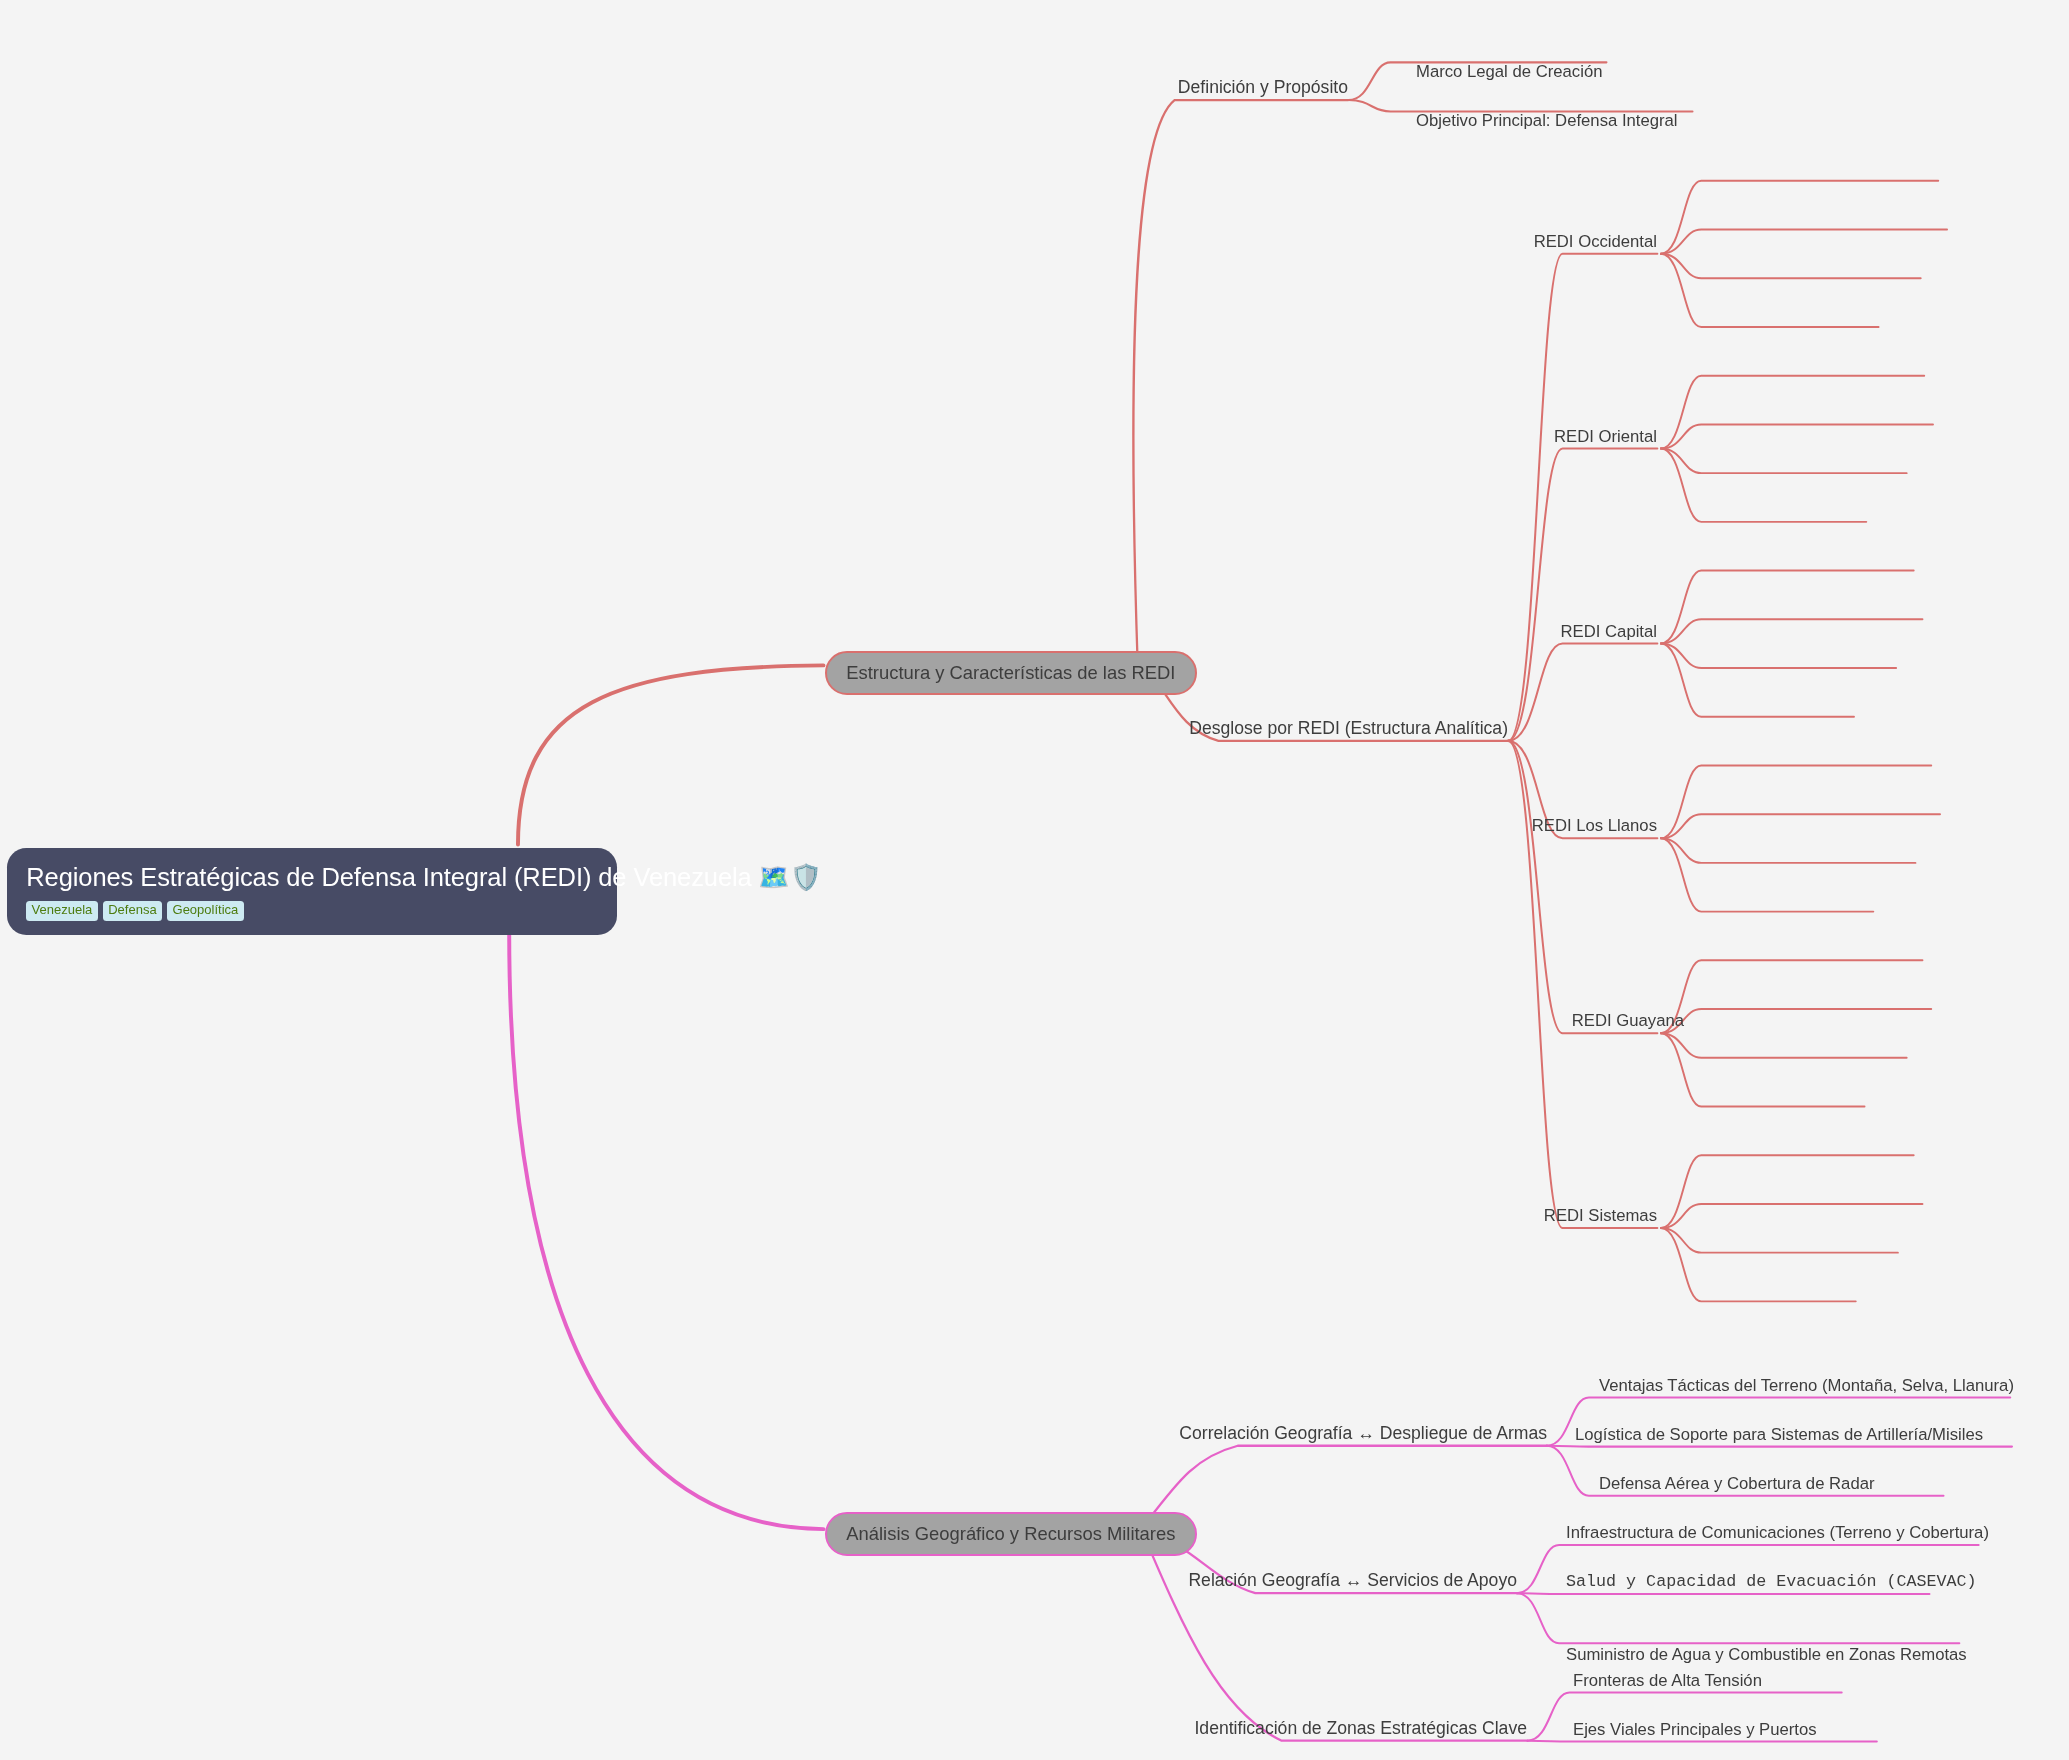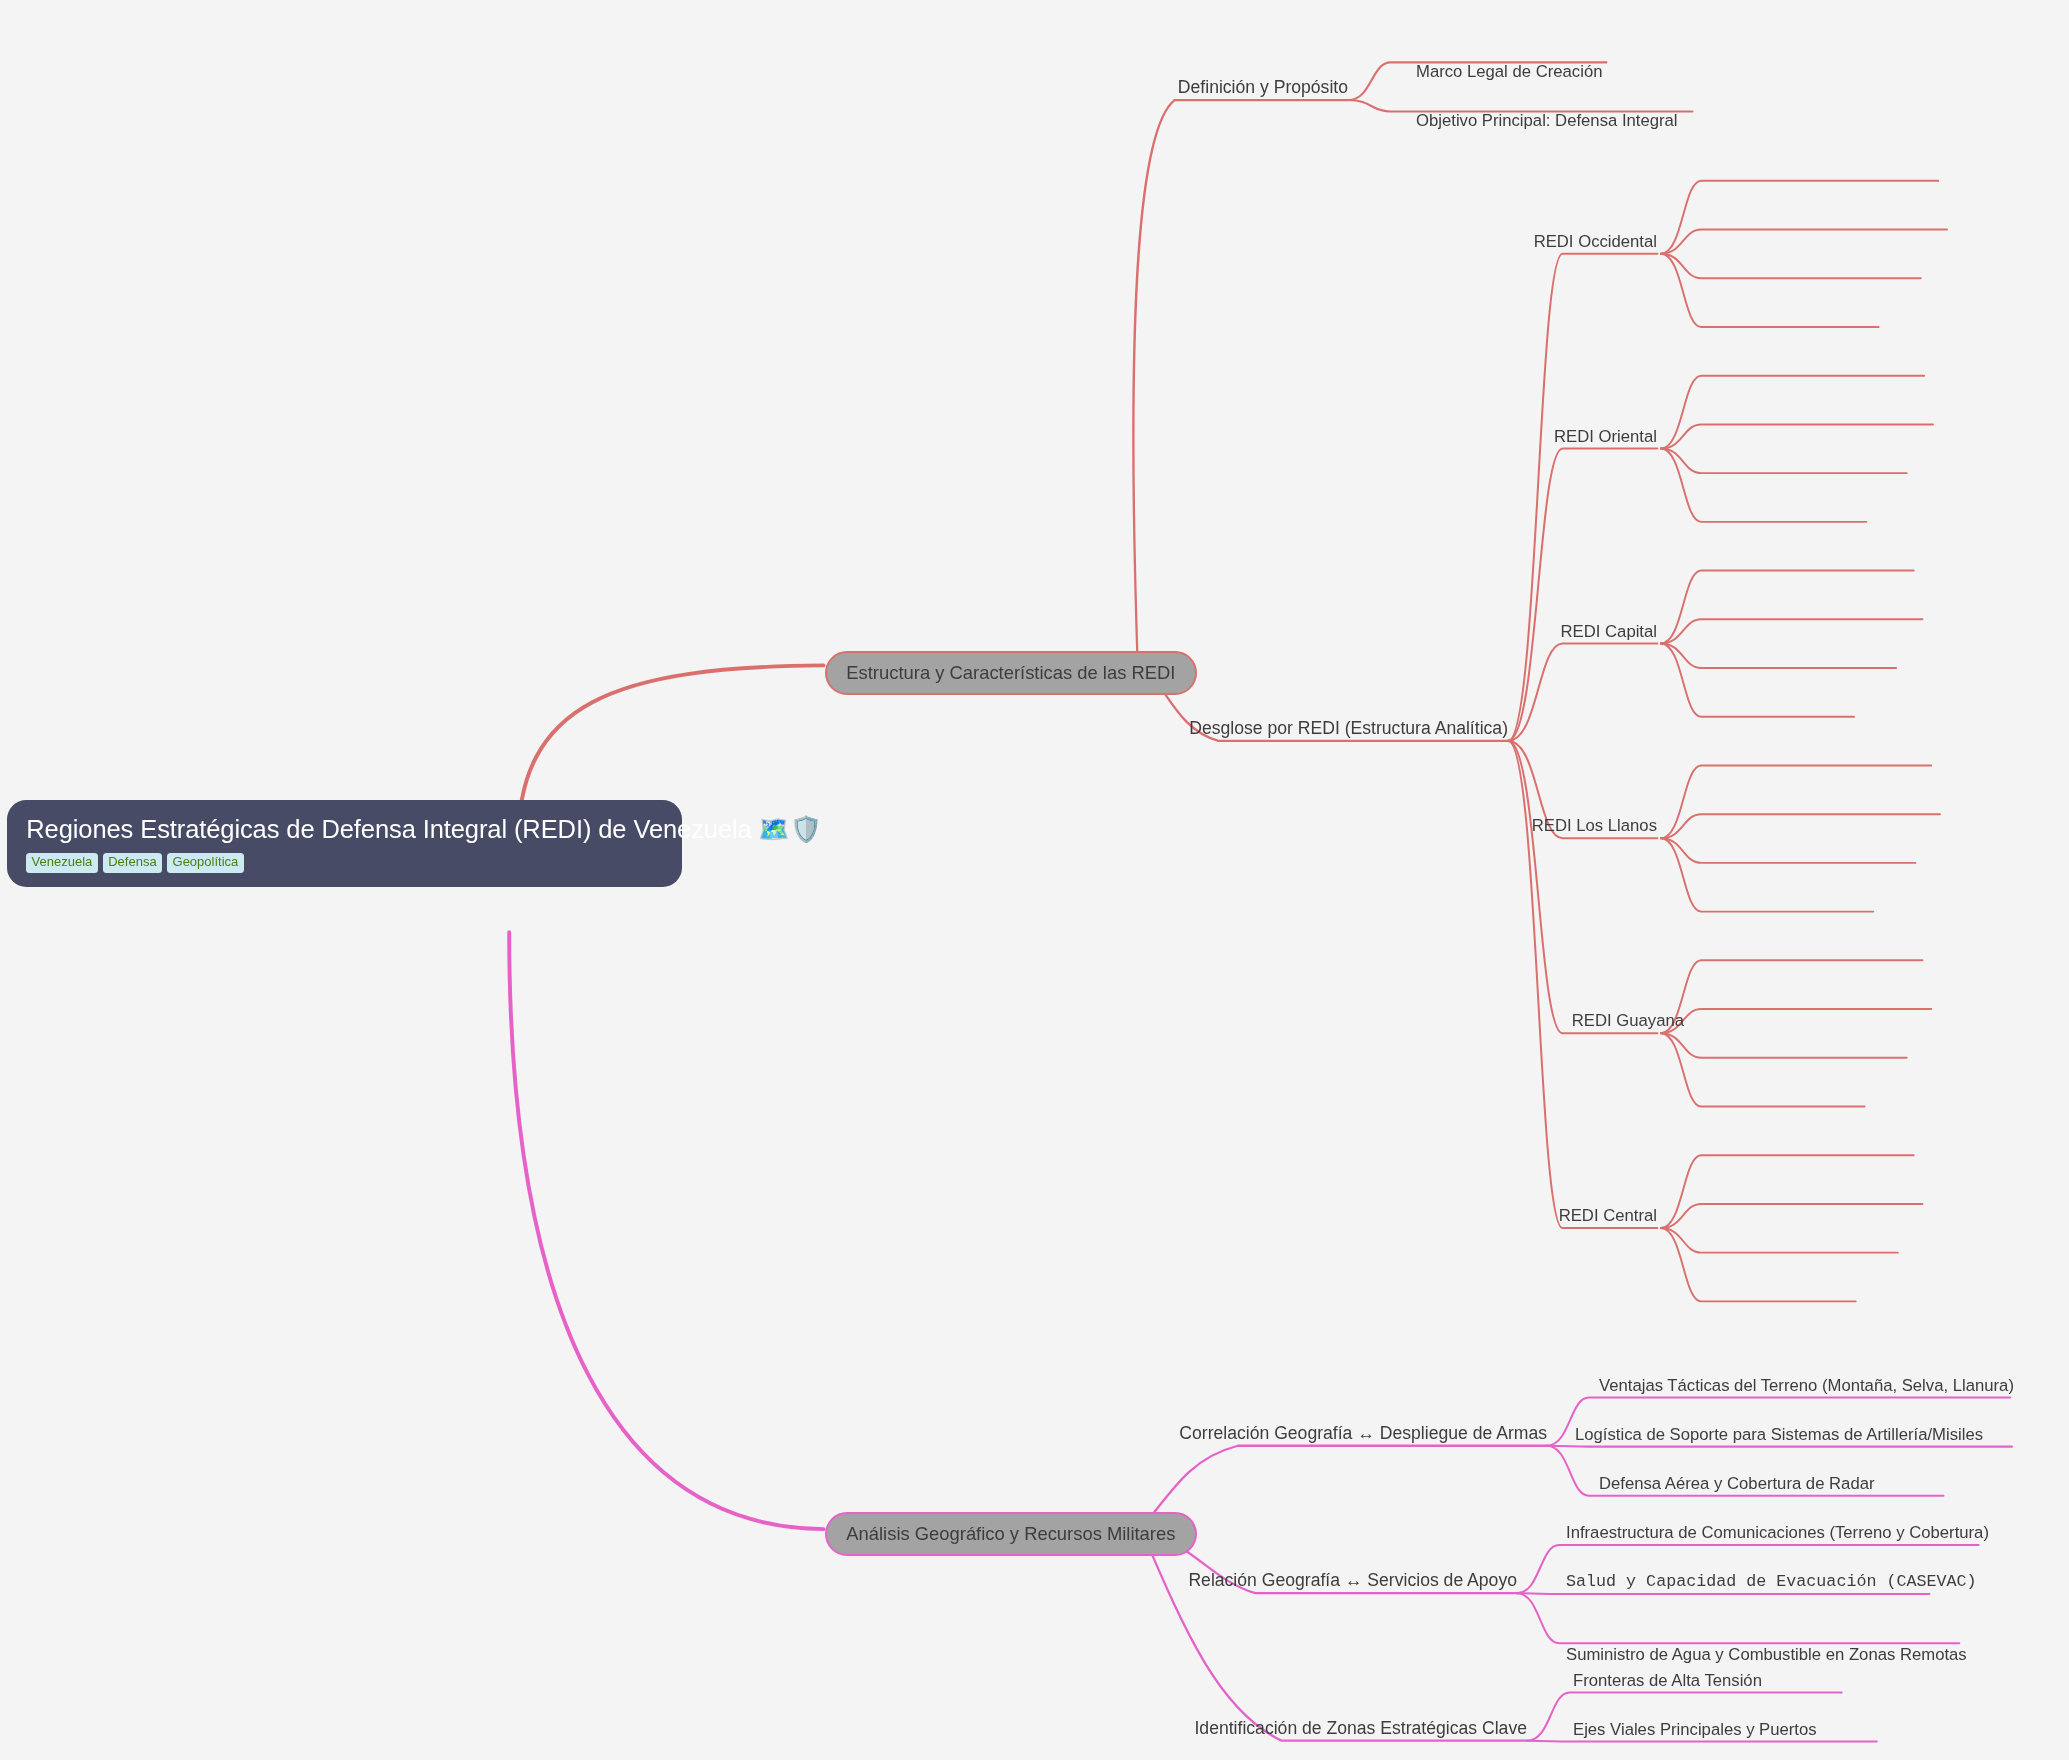--- a/index.html
+++ b/index.html
@@ -20,22 +20,22 @@
     top: 0; left: 0;
     width: 2070px;
     height: 1760px;
     pointer-events: none;
   }
 
   
   .root-node {
     position: absolute;
     left: 7px;
-    top: 800px;
-    width: 675px;
+    top: 848px;
+    width: 610px;
     box-sizing: border-box;
     background: #474b65;
     border-radius: 19.3px;
     padding: 12.3px 19.3px 14px 19.3px;
     color: #ffffff;
     z-index: 5;
   }
   .root-title {
     font-size: 25.5px;
     line-height: 35px;
@@ -183,21 +183,21 @@
   <div class="lbl l3 r" style="left:1657px; top:643px;">
     <span>REDI Capital</span>
   </div>
   <div class="lbl l3 r" style="left:1657px; top:837px;">
     <span>REDI Los Llanos</span>
   </div>
   <div class="lbl l3 r" style="left:1684px; top:1032px;text-align:center;">
     <span>REDI Guayana</span>
   </div>
   <div class="lbl l3 r" style="left:1657px; top:1227px;">
-    <span>REDI Central</span>
+    <span>REDI Sistemas</span>
   </div>
 
   <div class="lbl l2 r" style="left:1547px; top:1445px;">
     <span>Correlación Geografía ↔ Despliegue de Armas</span>
   </div>
   <div class="lbl l2 r" style="left:1517px; top:1592px;">
     <span>Relación Geografía ↔ Servicios de Apoyo</span>
   </div>
   <div class="lbl l2 r" style="left:1527px; top:1740px;">
     <span>Identificación de Zonas Estratégicas Clave</span>

